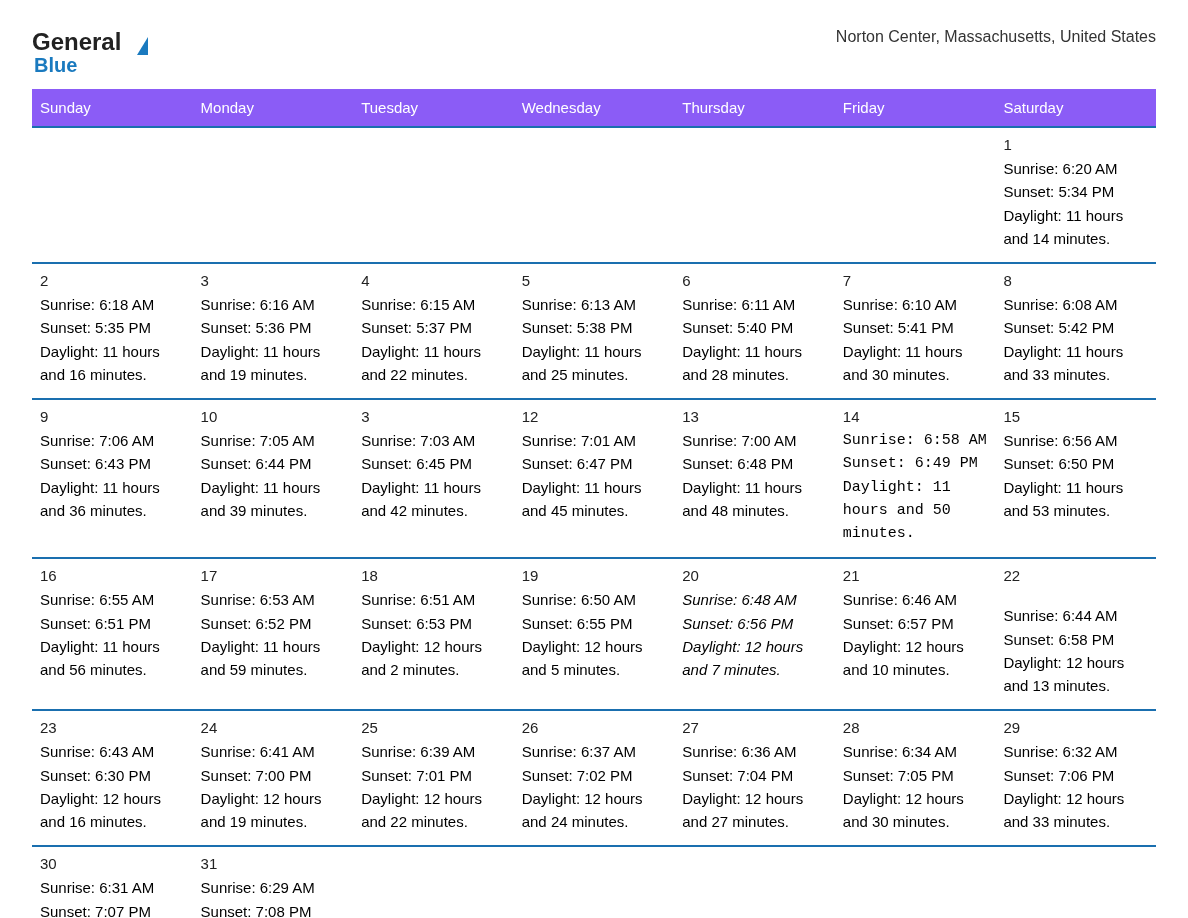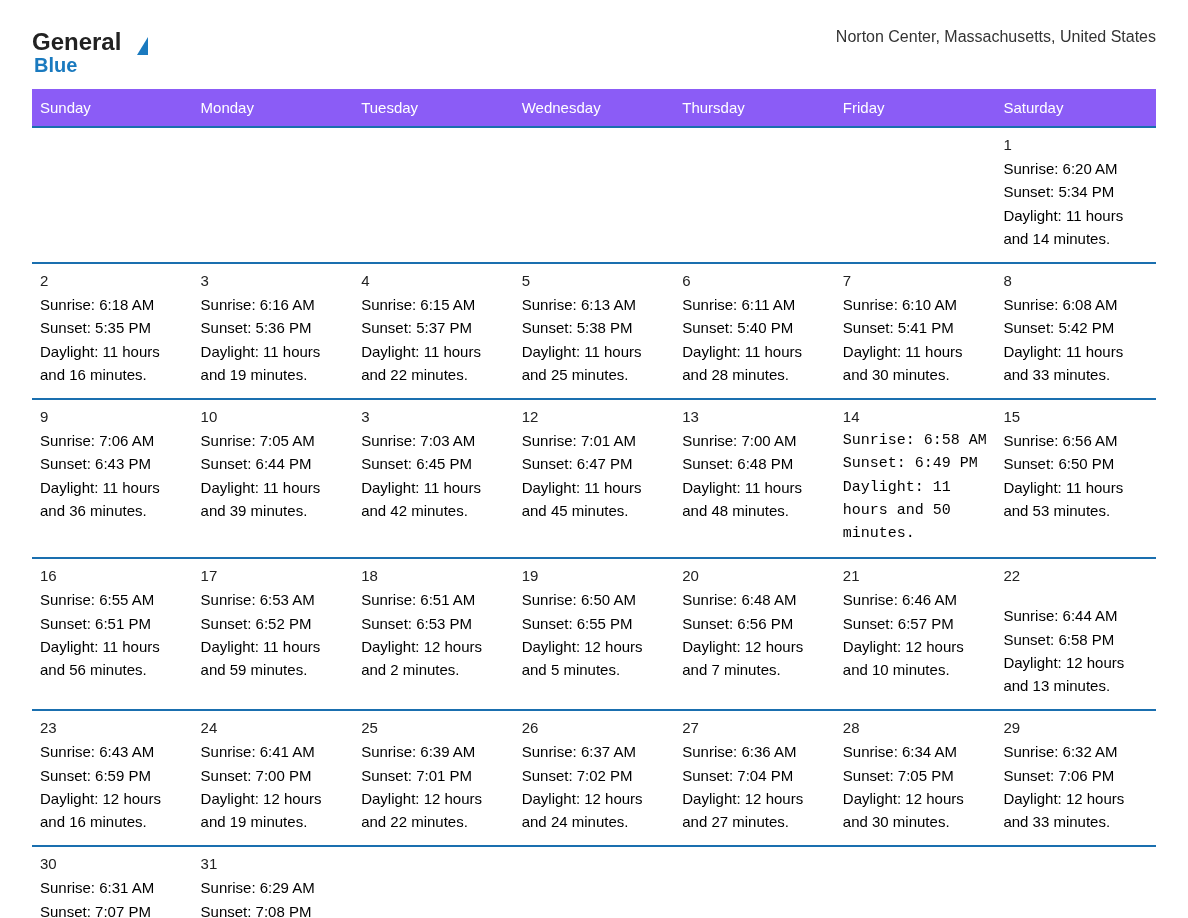--- a/index.html
+++ b/index.html
@@ -254,42 +254,42 @@
 Daylight: 12 hours and 2 minutes.</div>
         </td>
         <td>
           <span class="day-number">19</span>
           <div class="day-info" style="white-space: pre-line;">Sunrise: 6:50 AM
 Sunset: 6:55 PM
 Daylight: 12 hours and 5 minutes.</div>
         </td>
         <td>
           <span class="day-number">20</span>
-          <div class="day-info" style="white-space: pre-line;">Sunrise: 6:48 AM
+          <div class="day-info" style="white-space: pre-line; font-style: italic;">Sunrise: 6:48 AM
 Sunset: 6:56 PM
 Daylight: 12 hours and 7 minutes.</div>
         </td>
         <td>
           <span class="day-number">21</span>
           <div class="day-info" style="white-space: pre-line;">Sunrise: 6:46 AM
 Sunset: 6:57 PM
 Daylight: 12 hours and 10 minutes.</div>
         </td>
         <td>
           <span class="day-number">22</span>
           <div class="day-info" style="white-space: pre-line; margin-top: 20px;">Sunrise: 6:44 AM
 Sunset: 6:58 PM
 Daylight: 12 hours and 13 minutes.</div>
         </td>
       </tr>
       <tr>
         <td>
           <span class="day-number">23</span>
           <div class="day-info" style="white-space: pre-line;">Sunrise: 6:43 AM
-Sunset: 6:59 PM
+Sunset: 6:30 PM
 Daylight: 12 hours and 16 minutes.</div>
         </td>
         <td>
           <span class="day-number">24</span>
           <div class="day-info" style="white-space: pre-line;">Sunrise: 6:41 AM
 Sunset: 7:00 PM
 Daylight: 12 hours and 19 minutes.</div>
         </td>
         <td>
           <span class="day-number">25</span>

